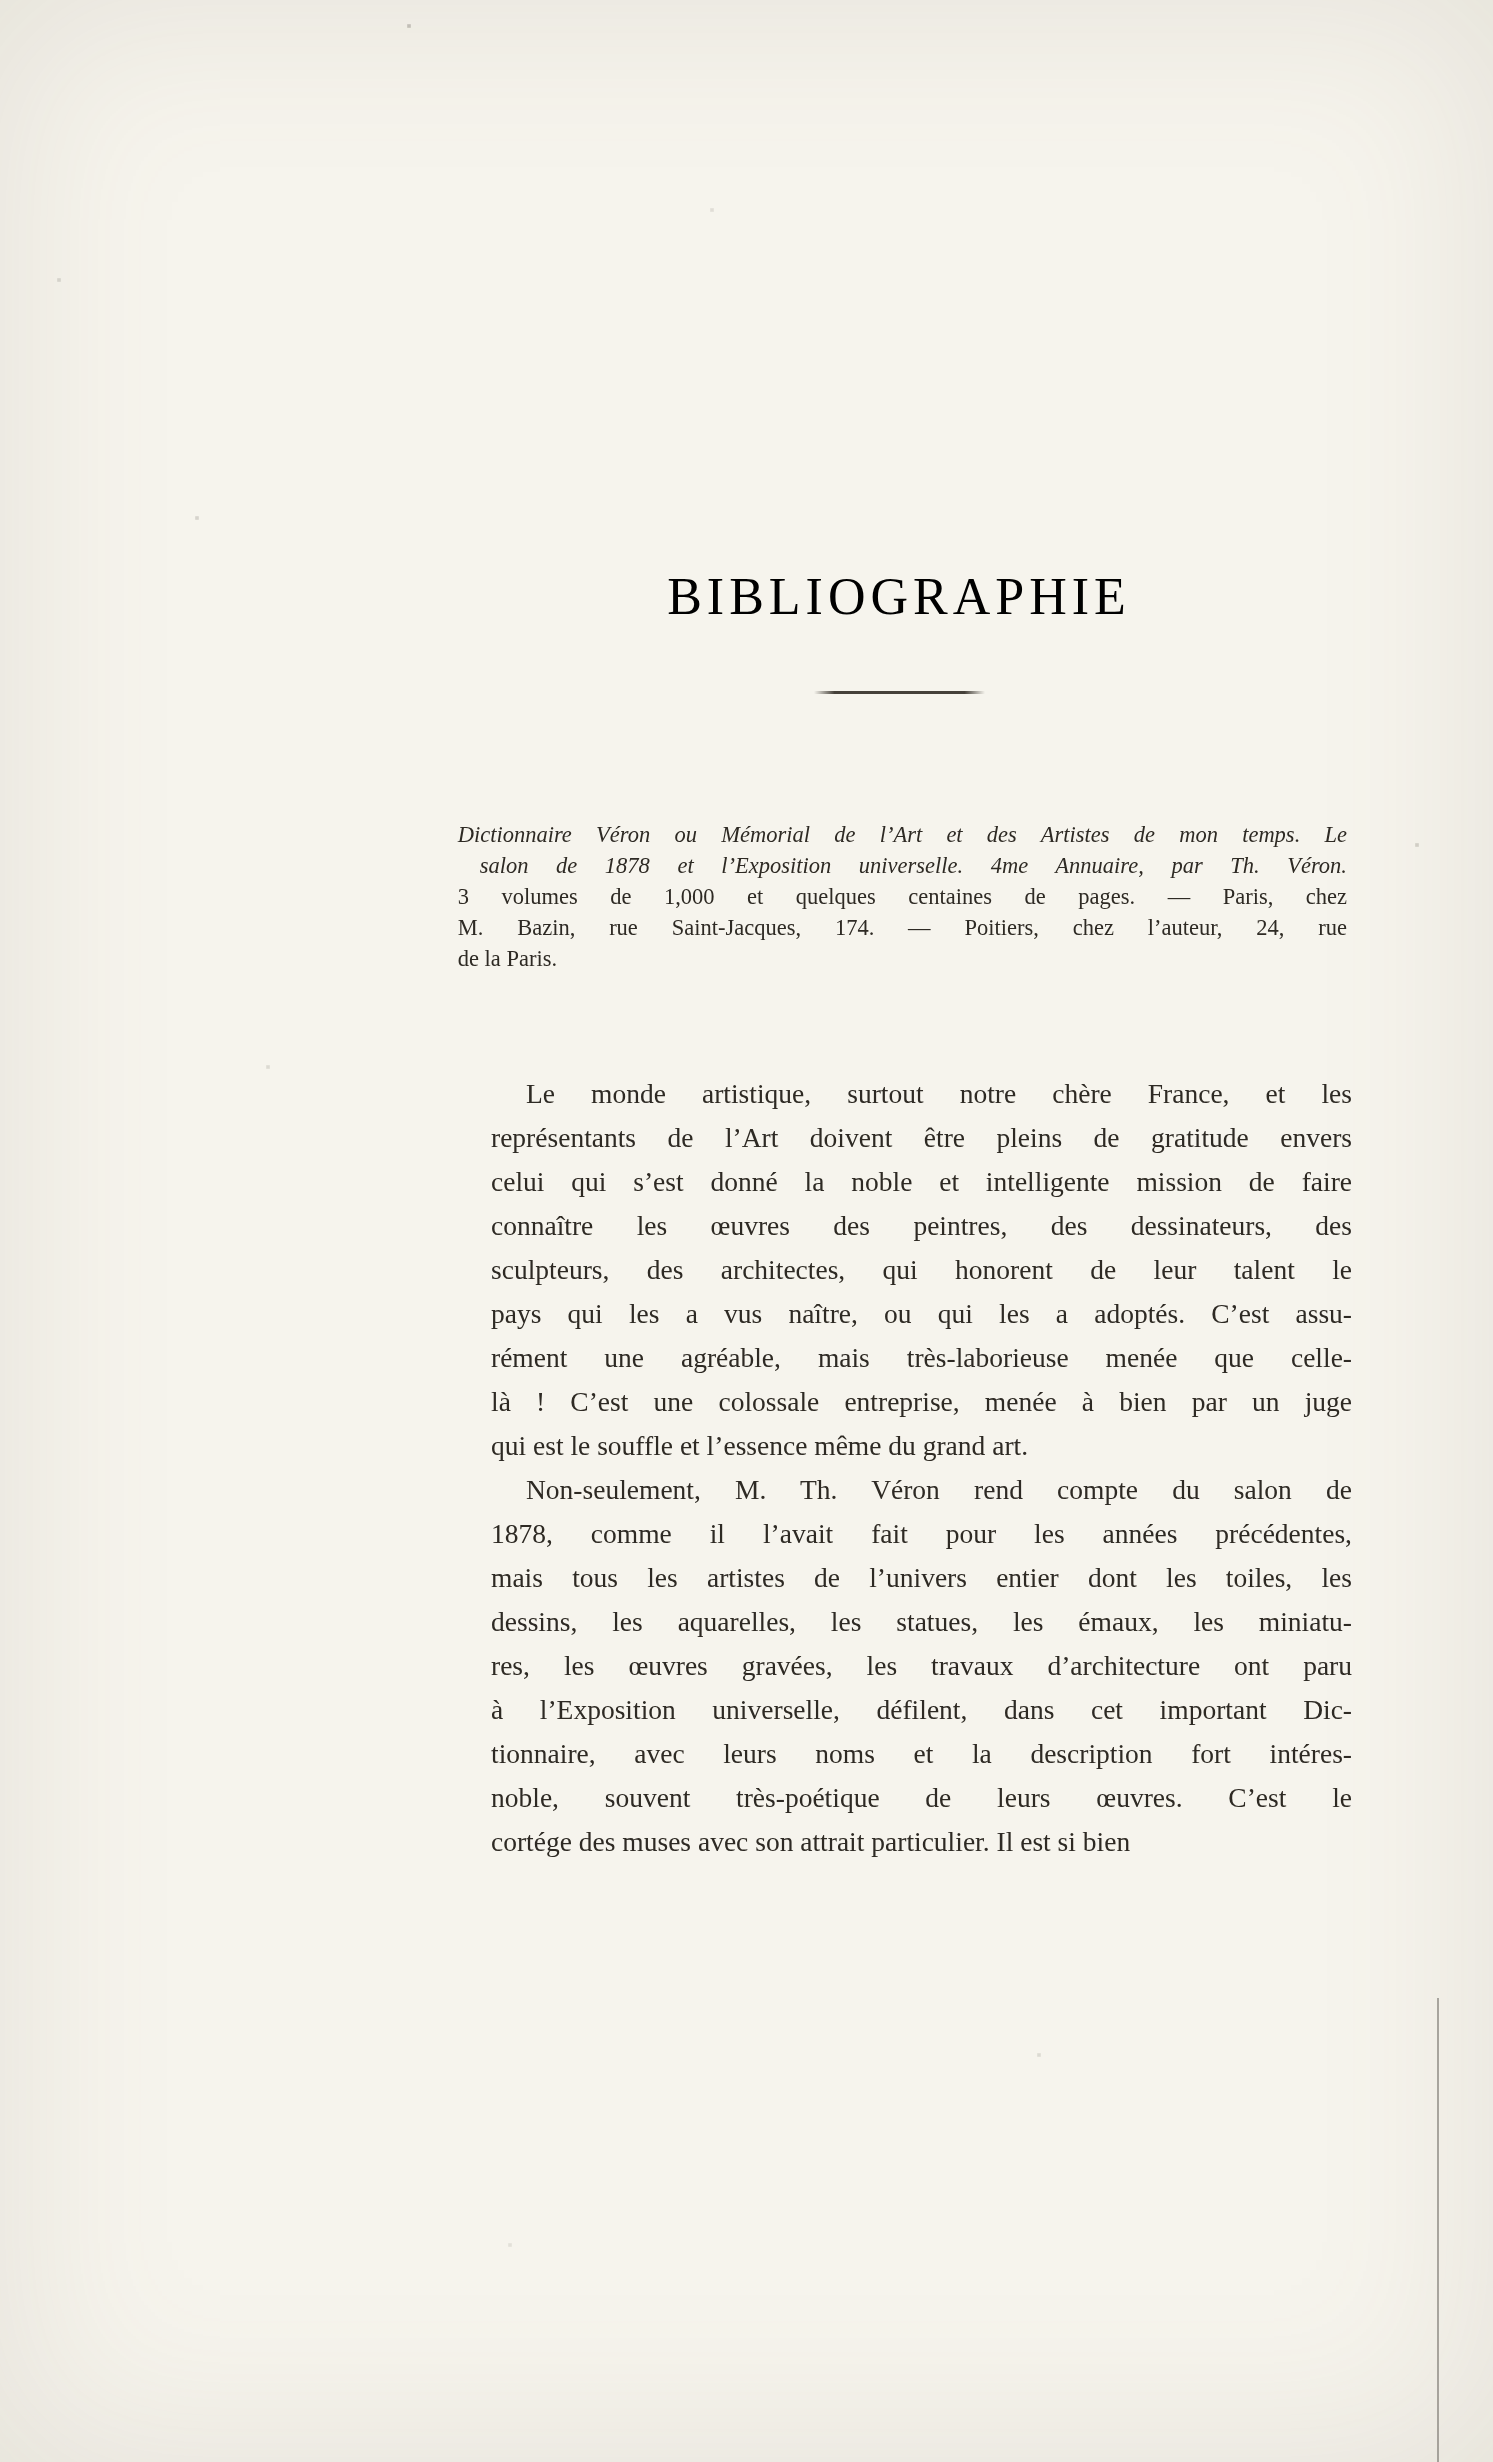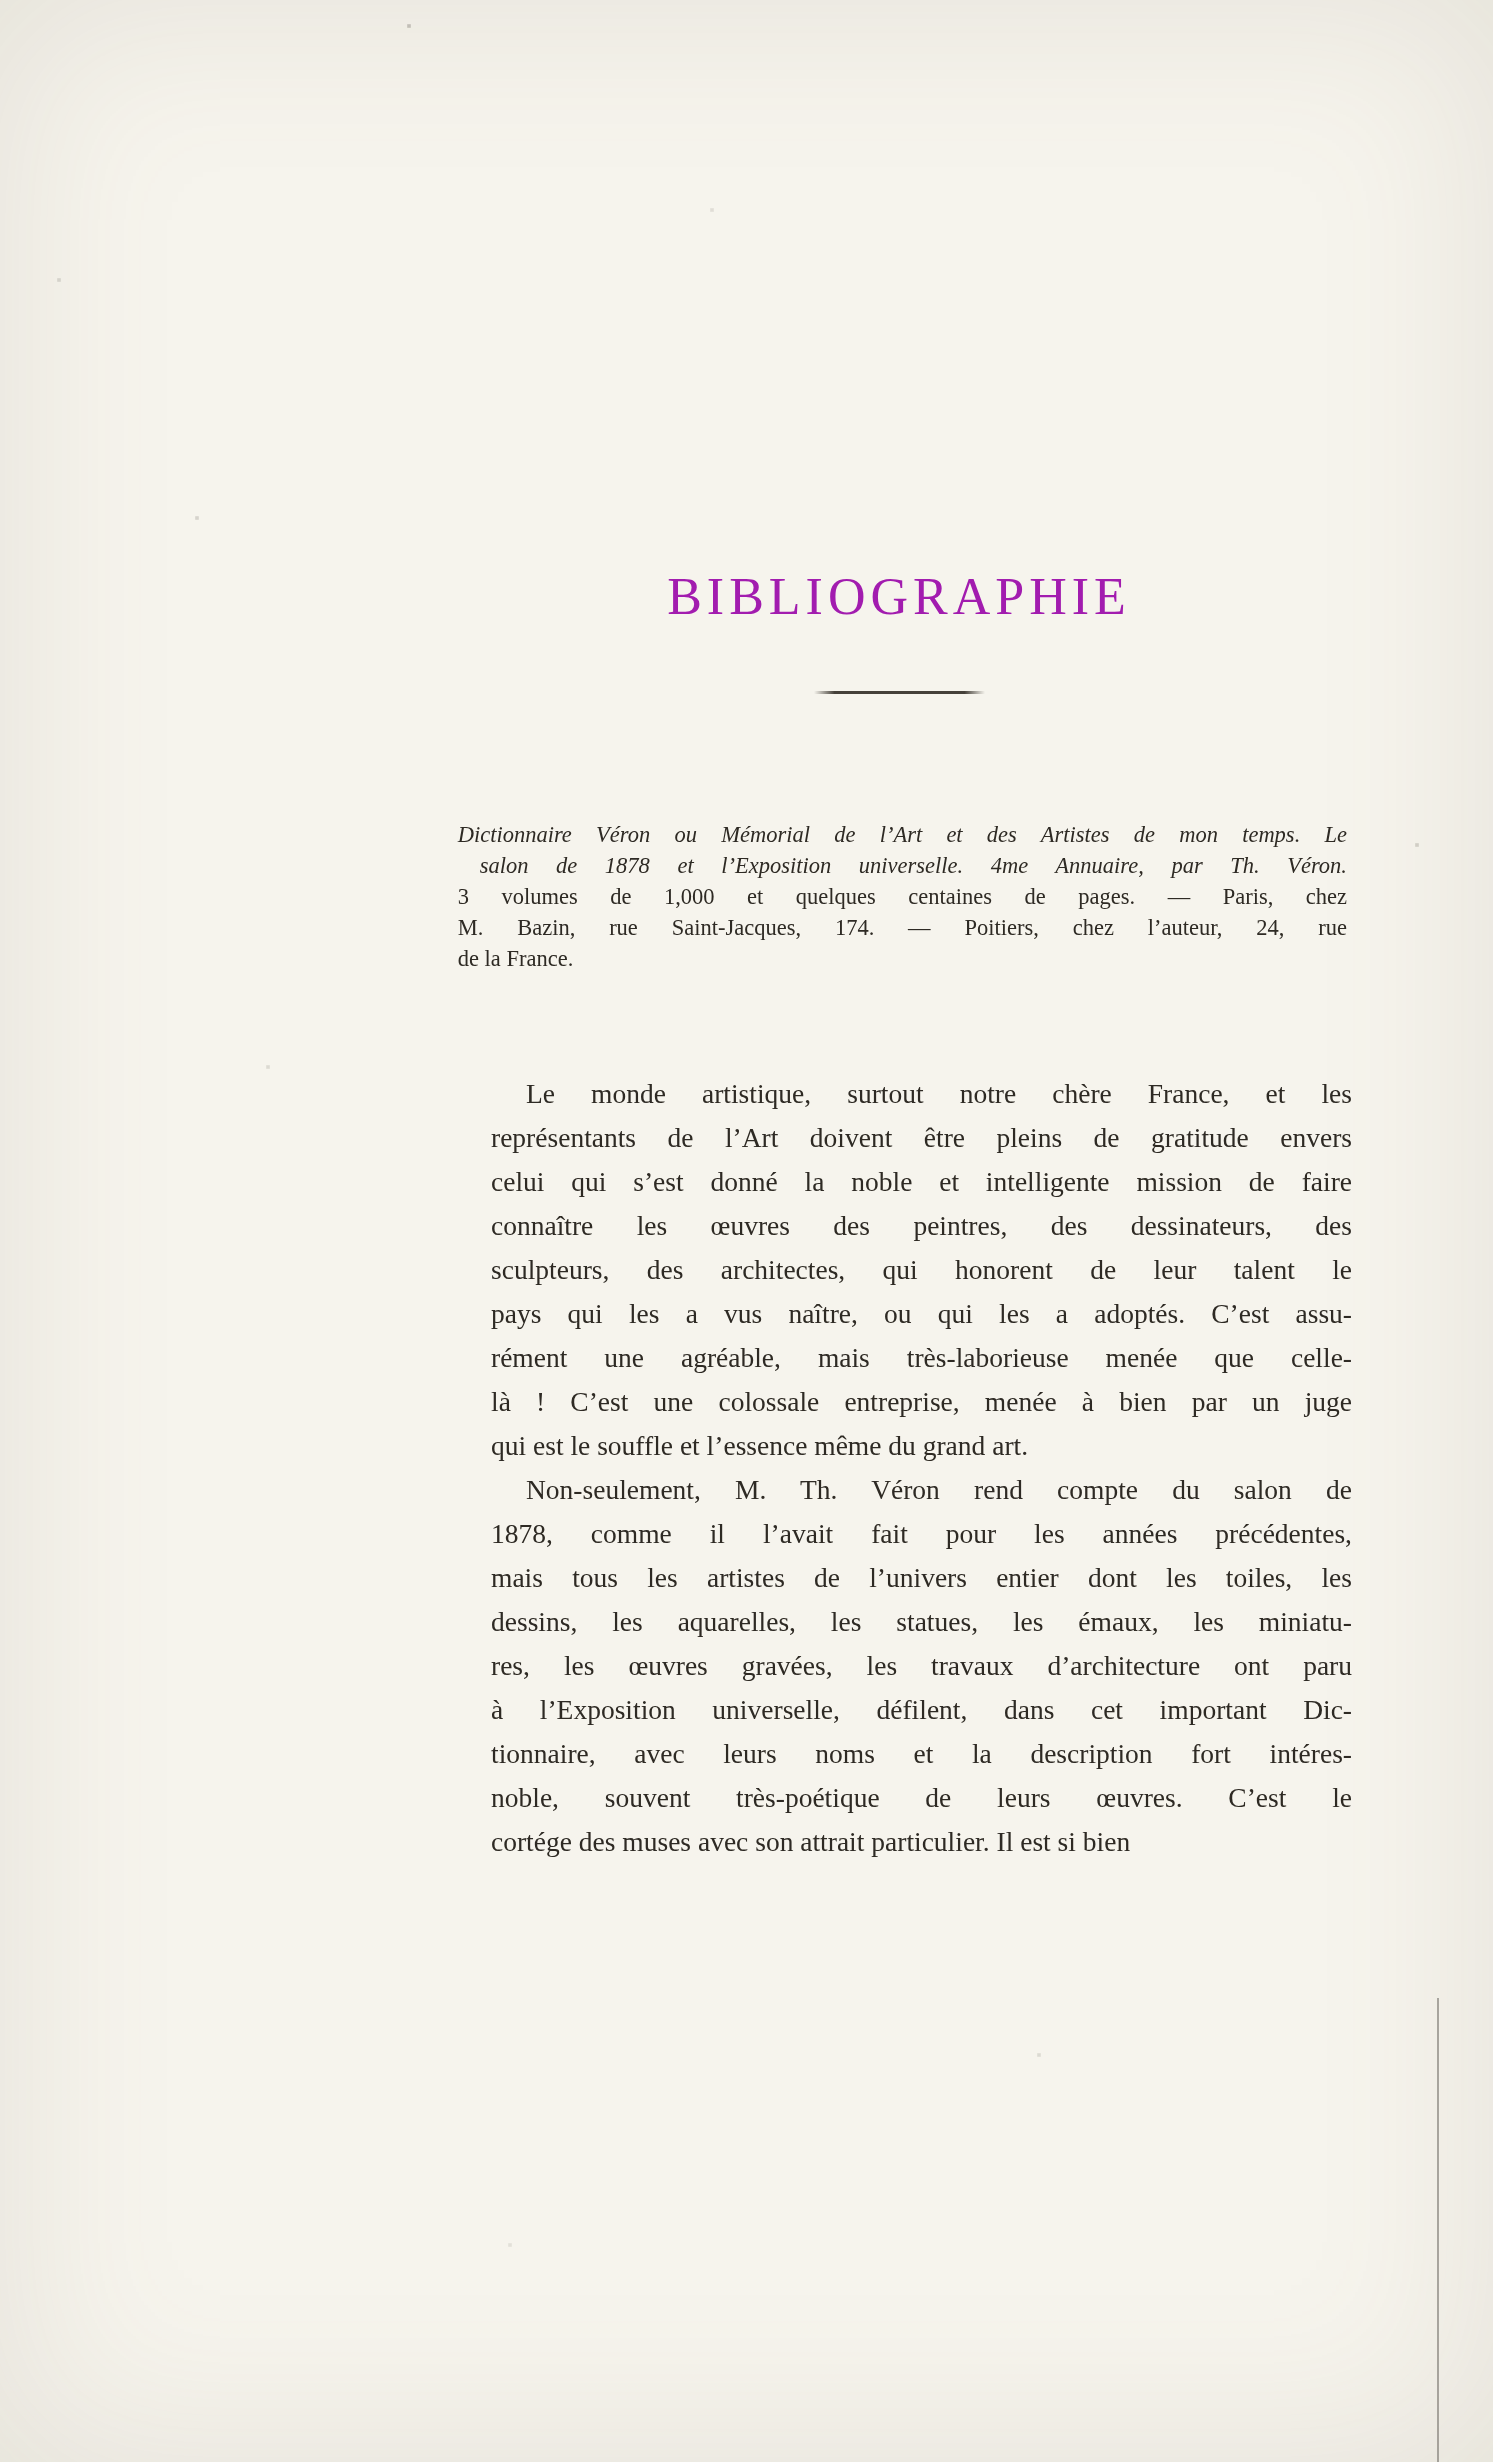--- a/index.html
+++ b/index.html
@@ -19,21 +19,21 @@
     left:446px;
     top:567px;
     width:906px;
   }
   .title{
     margin:0;
     font-size:52px;
     font-weight:400;
     letter-spacing:5px;
     text-align:center;
-    color:#a21caf;
+    color:#000000;
   }
   .divider{
     width:171px;
     height:2.5px;
     margin:65px auto 0 auto;
     background:linear-gradient(to right, rgba(50,45,38,0), rgba(50,45,38,.9) 12%, rgba(50,45,38,.9) 88%, rgba(50,45,38,0));
   }
   .entry{
     margin:125px 5px 0 11.7px;
     font-size:22.5px;
@@ -85,21 +85,21 @@
   <div class="content">
     <h1 class="title">BIBLIOGRAPHIE</h1>
 
     <div class="divider"></div>
 
     <div class="entry">
         <div class="line">Dictionnaire Véron ou Mémorial de l’Art et des Artistes de mon temps. Le</div>
         <div class="line">salon de 1878 et l’Exposition universelle. 4me Annuaire, par Th. Véron.</div>
         <div class="line">3 volumes de 1,000 et quelques centaines de pages. — Paris, chez</div>
         <div class="line">M. Bazin, rue Saint-Jacques, 174. — Poitiers, chez l’auteur, 24, rue</div>
-        <div class="line">de la France.</div>
+        <div class="line">de la Paris.</div>
       </div>
 
     <div class="para para-first">
         <div class="line">Le monde artistique, surtout notre chère France, et les</div>
         <div class="line">représentants de l’Art doivent être pleins de gratitude envers</div>
         <div class="line">celui qui s’est donné la noble et intelligente mission de faire</div>
         <div class="line">connaître les œuvres des peintres, des dessinateurs, des</div>
         <div class="line">sculpteurs, des architectes, qui honorent de leur talent le</div>
         <div class="line">pays qui les a vus naître, ou qui les a adoptés. C’est assu-</div>
         <div class="line">rément une agréable, mais très-laborieuse menée que celle-</div>

